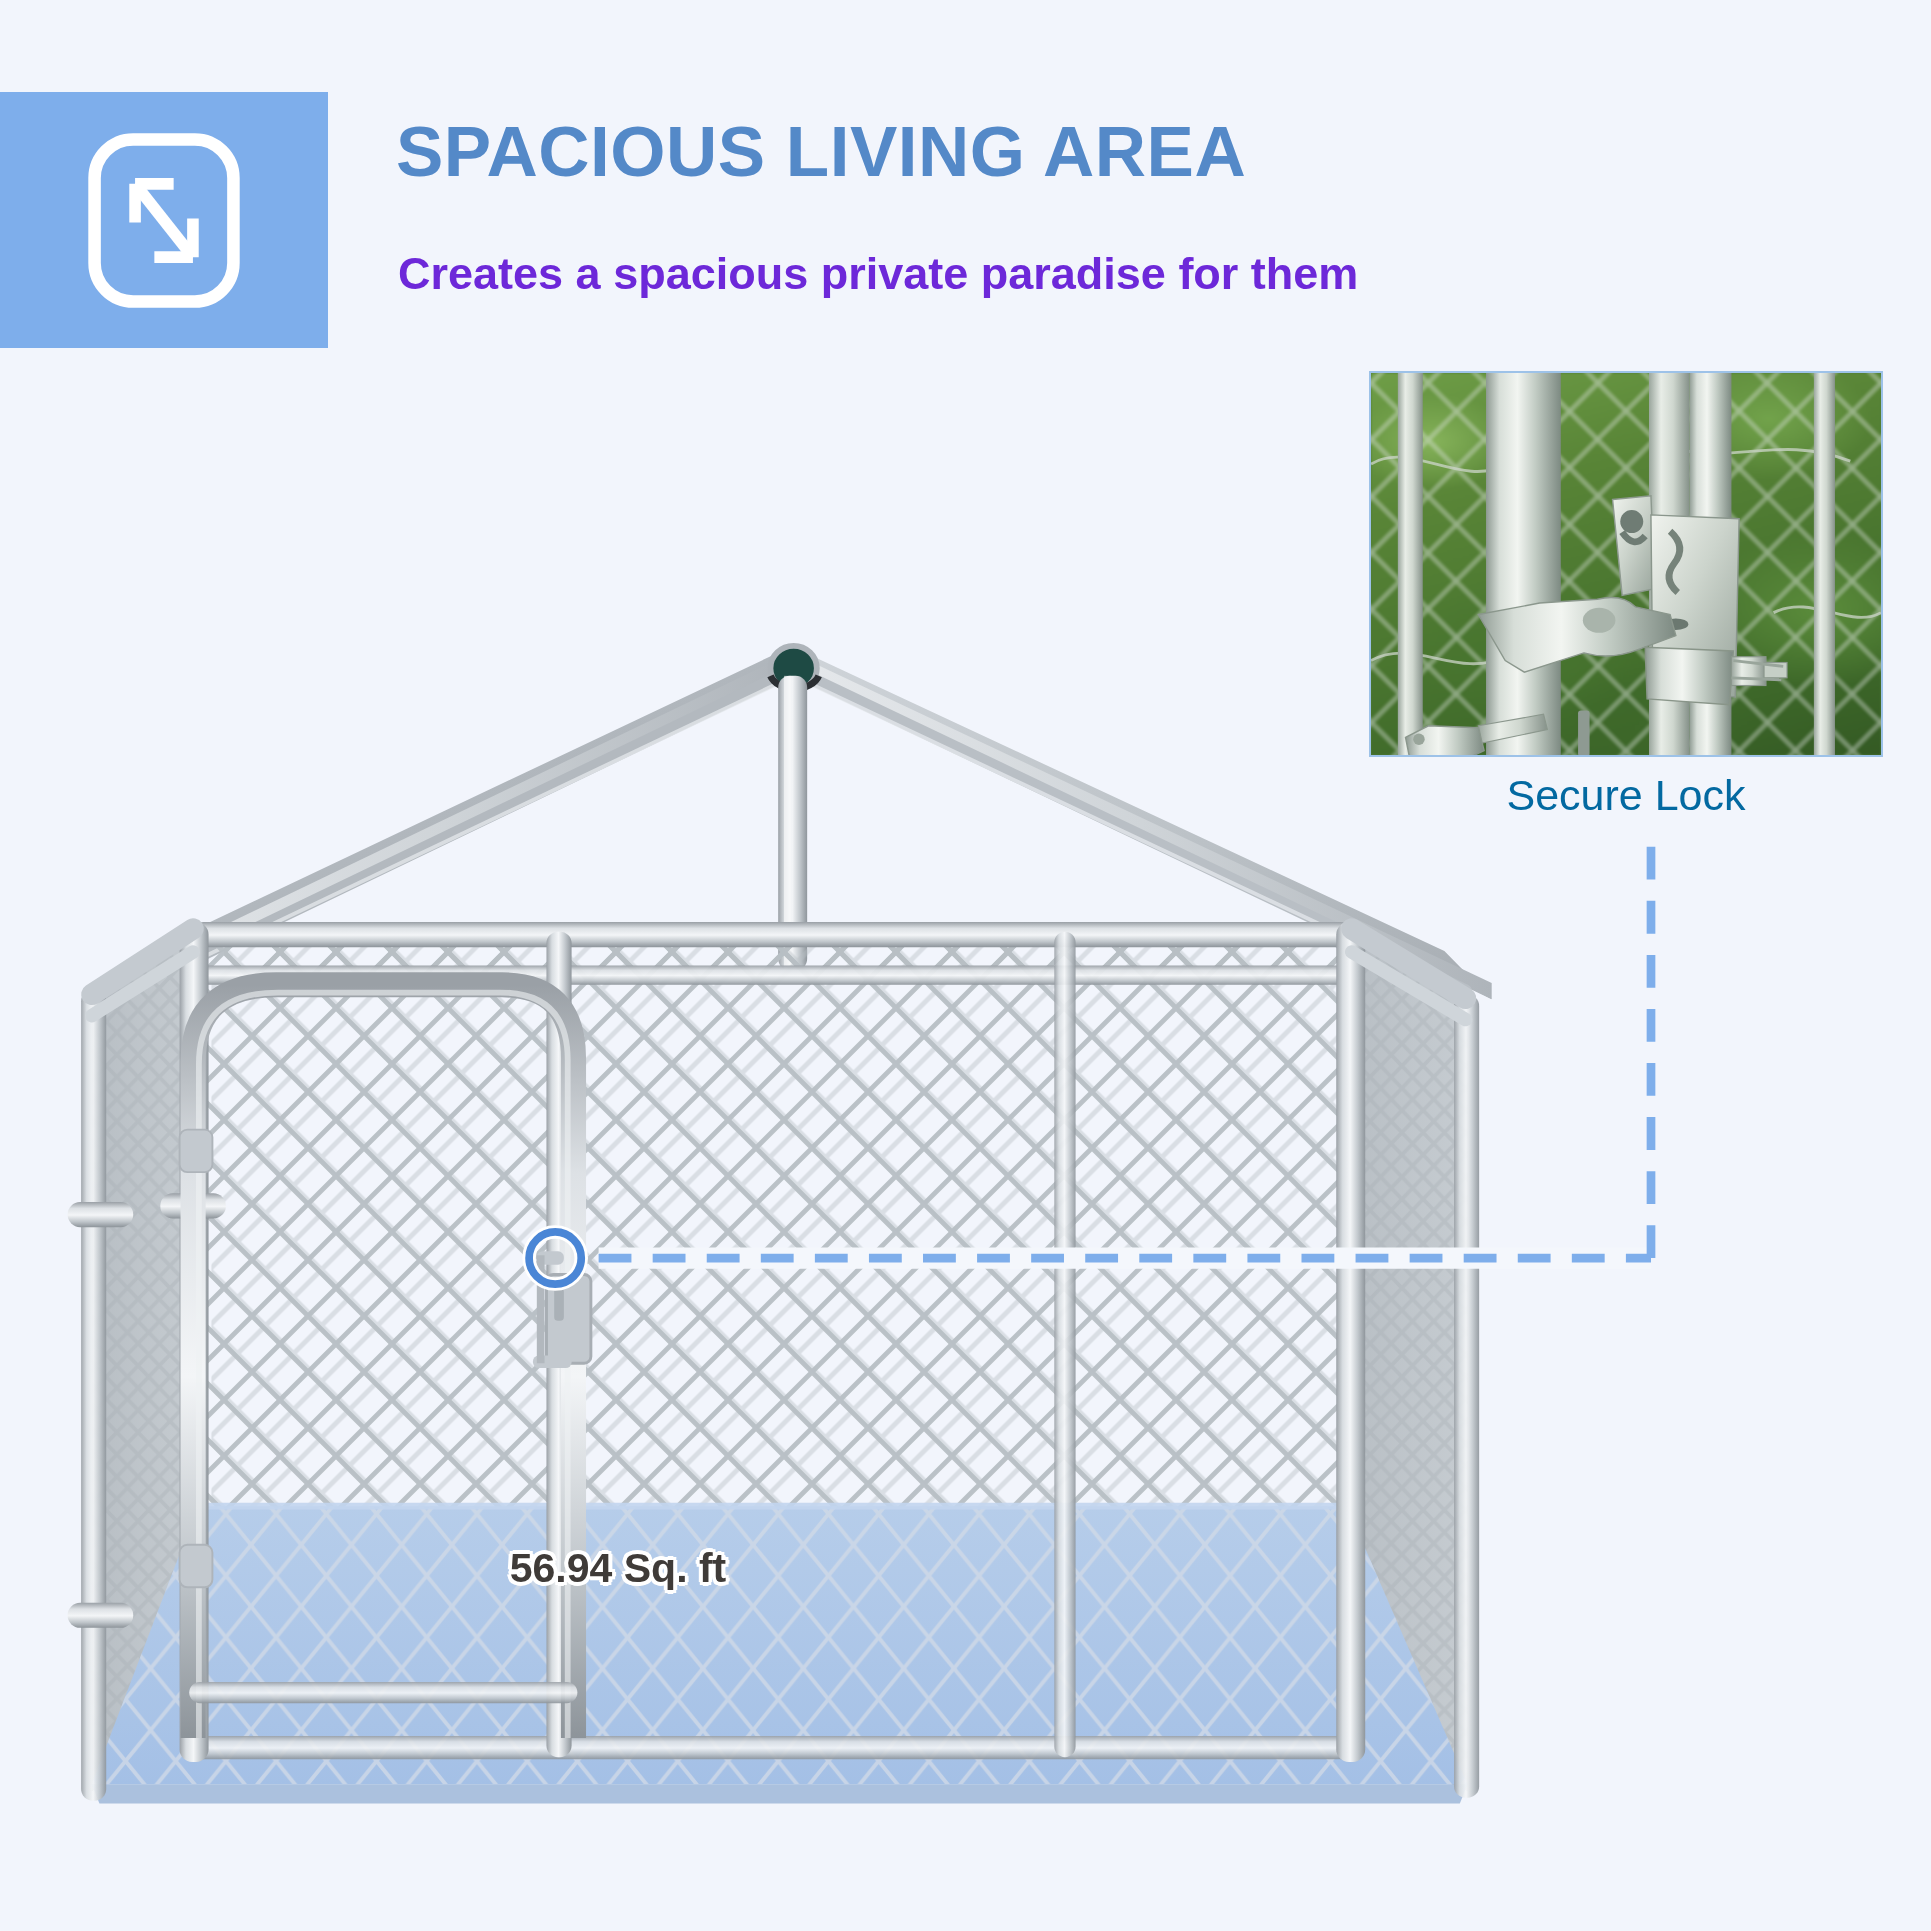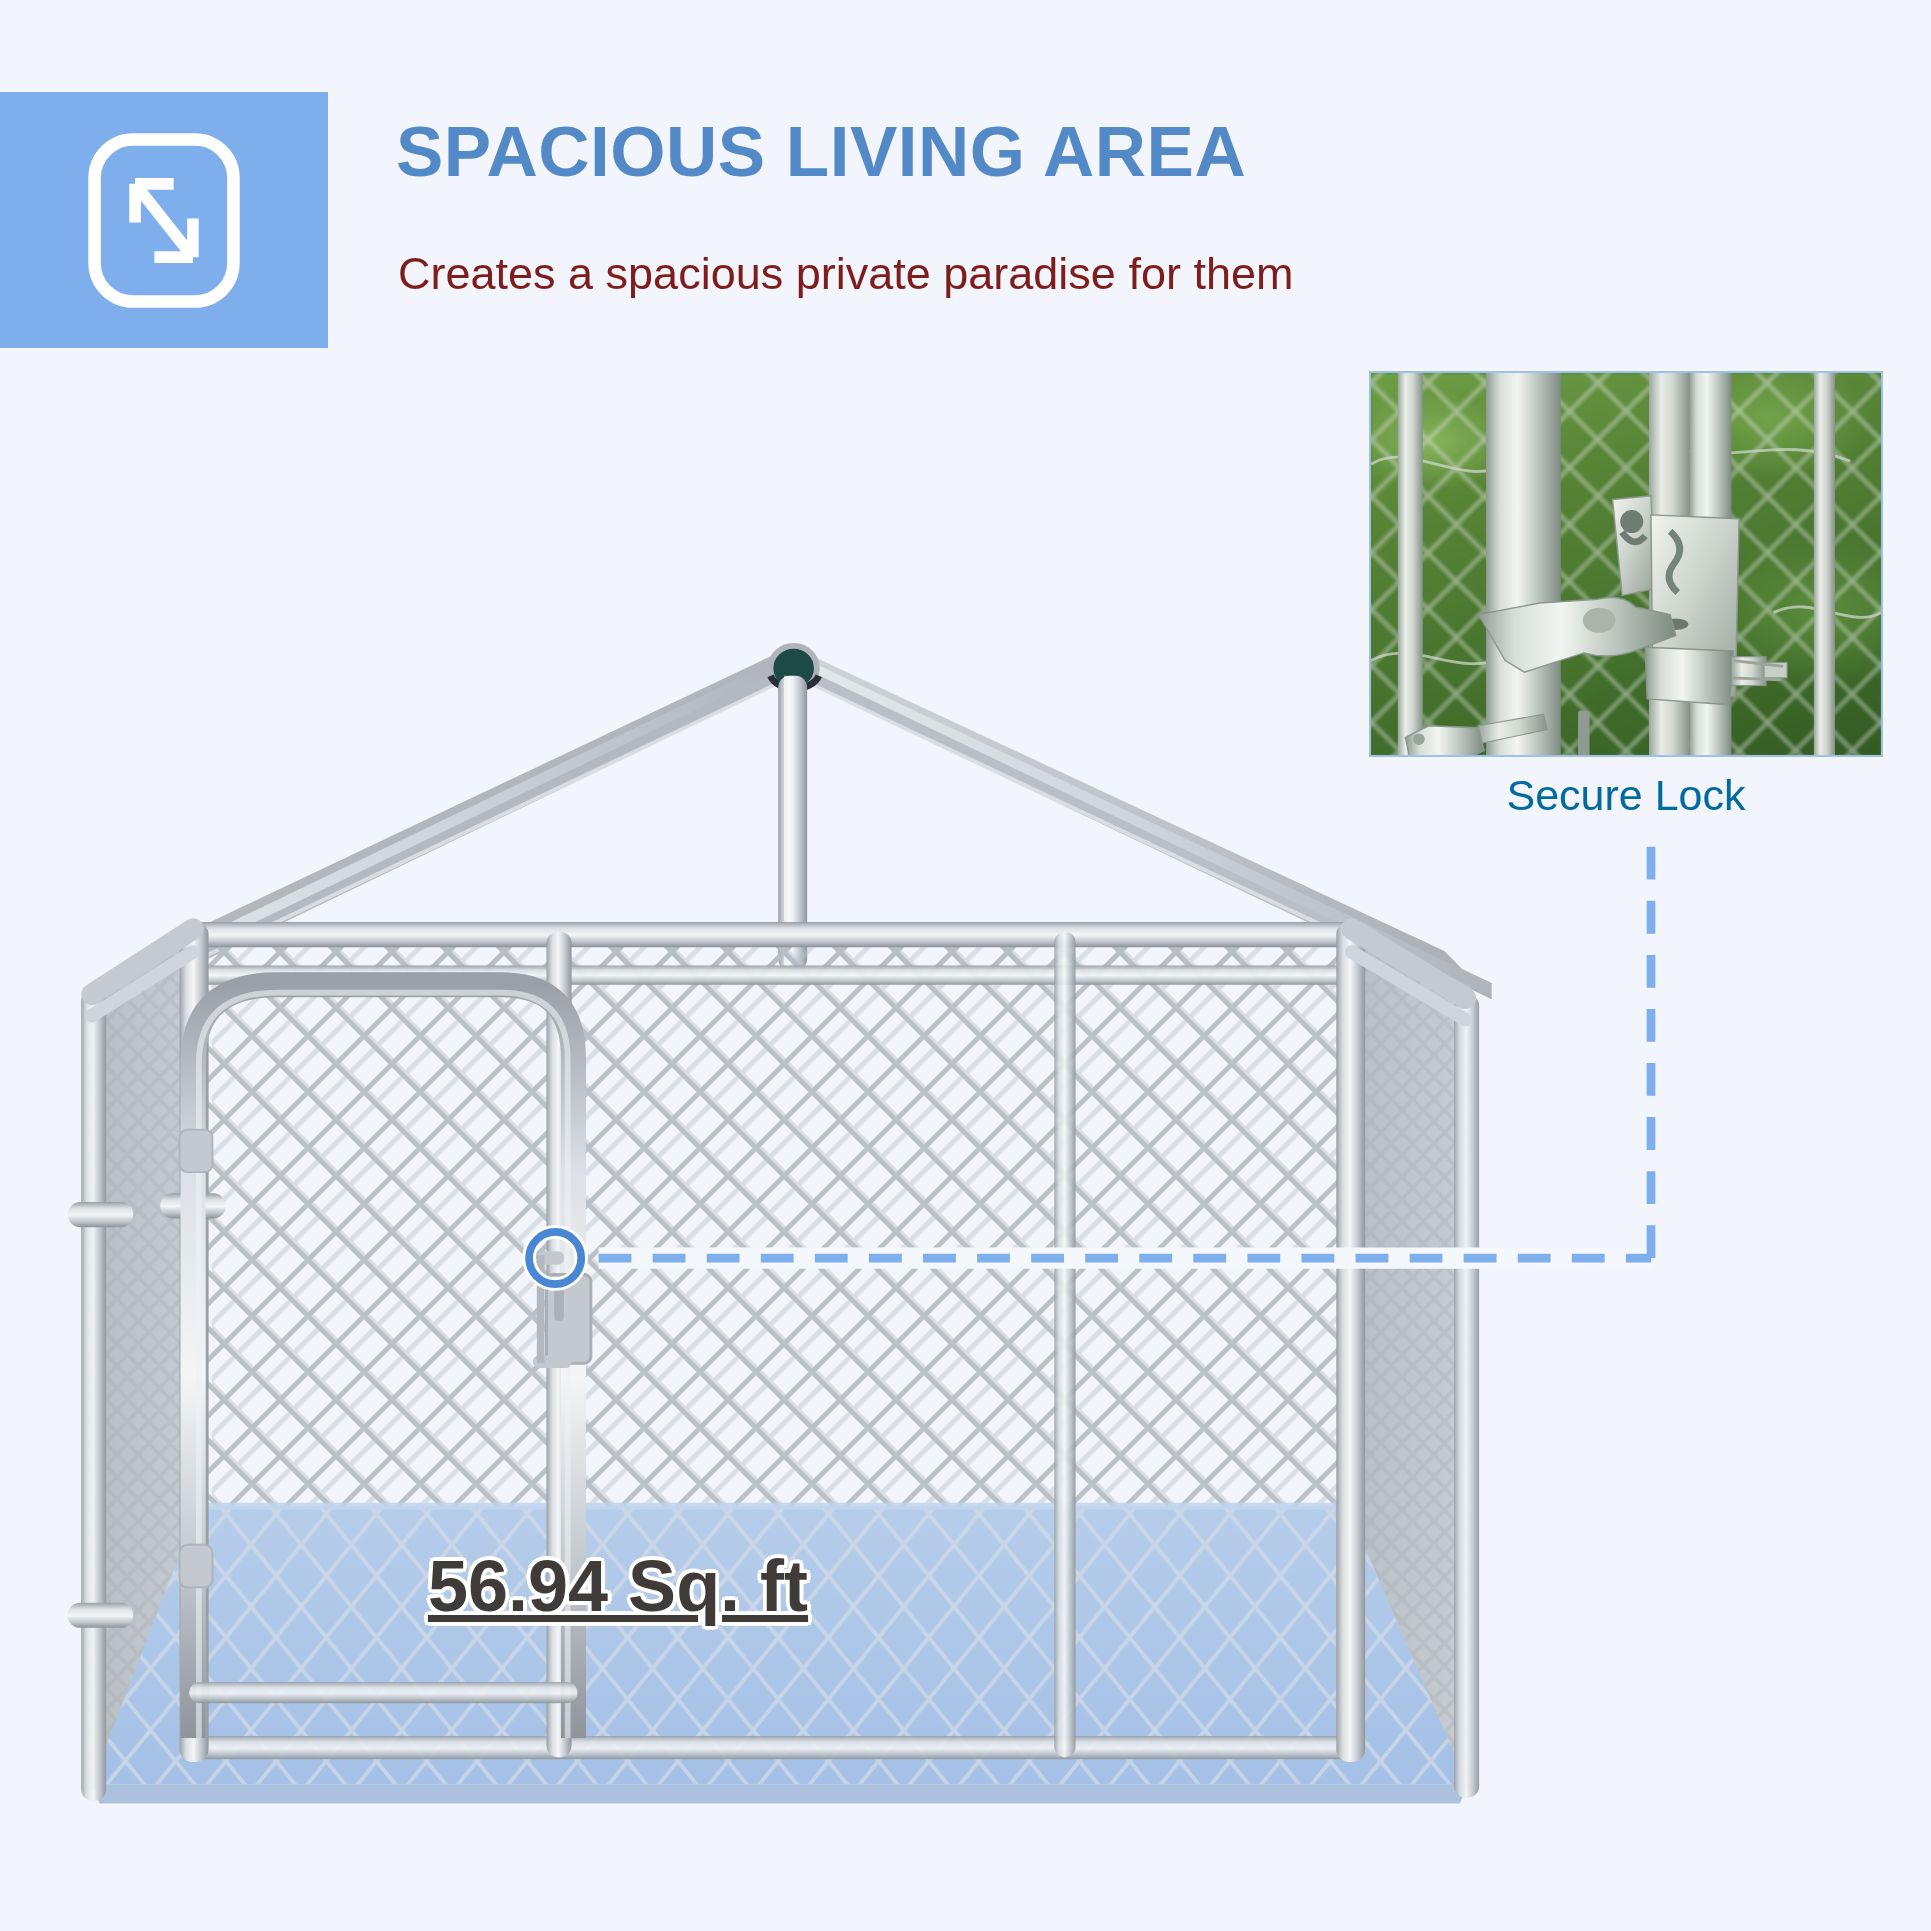--- a/index.html
+++ b/index.html
@@ -18,21 +18,21 @@
   }
   .badge svg{display:block;}
 
   .title{
     position:absolute;left:396px;top:116px;
     font-size:71px;font-weight:bold;letter-spacing:0.5px;
     color:#5489c8;line-height:1;white-space:nowrap;
   }
   .subtitle{
     position:absolute;left:398px;top:249px;
-    font-size:45px;font-weight:400;color:#7f1d1d;
+    font-size:45px;font-weight:700;color:#6d28d9;
     line-height:1.1;white-space:nowrap;
   }
 
   
   .inset{
     position:absolute;left:1369px;top:371px;width:514px;height:386px;
     border:2.9px solid #9dc2e8;box-sizing:border-box;overflow:hidden;
     background:#4e7a31;
   }
   .inset .grass{
@@ -59,27 +59,26 @@
   }
 
   
   .callout{position:absolute;left:0;top:0;width:1931px;height:1931px;pointer-events:none;}
 
   
   .product{position:absolute;left:0;top:0;width:1931px;height:1931px;}
 
   .area-label{
     position:absolute;left:0;top:1545px;width:1236px;text-align:center;
-    font-size:72px;font-weight:bold;color:#3f3b38;white-space:nowrap;
+    font-size:41px;font-weight:bold;color:#3f3b38;white-space:nowrap;
     text-shadow:
       -2.9px -2.9px 0 #ffffff,  2.9px -2.9px 0 #ffffff,
       -2.9px  2.9px 0 #ffffff,  2.9px  2.9px 0 #ffffff,
       -3.9px  0   0 #ffffff,  3.9px  0   0 #ffffff,
        0   -3.9px 0 #ffffff,  0    3.9px 0 #ffffff;
-    text-decoration: underline;
   }
 </style>
 </head>
 <body>
 
 <div id="stage">
 
   <div class="badge">
     <span>
       <svg width="166" height="189" viewBox="0 0 172 196" fill="none">

